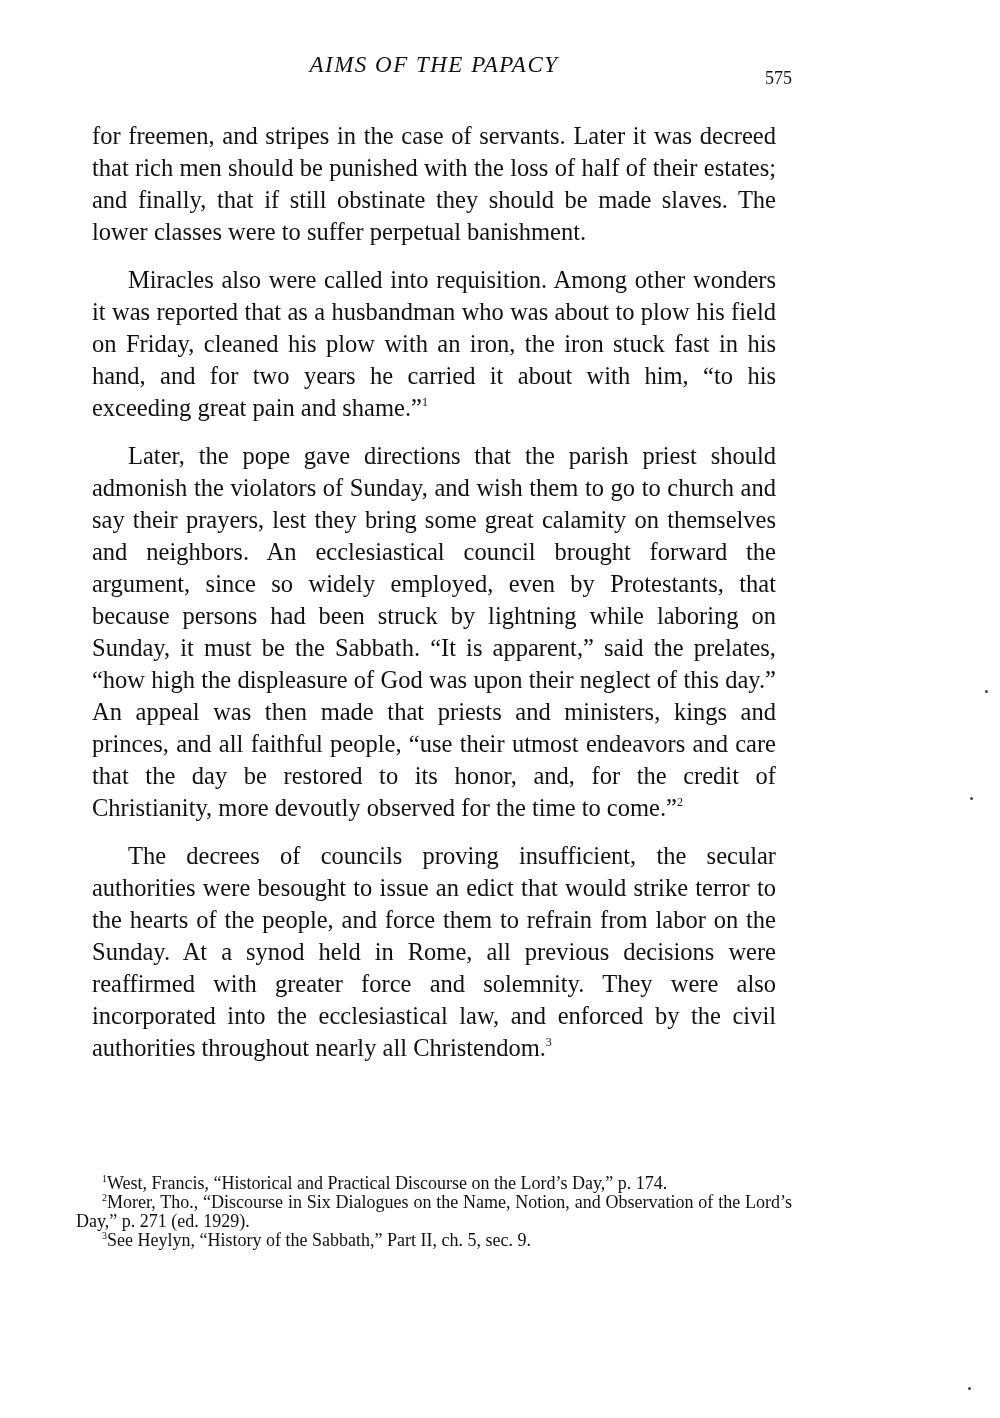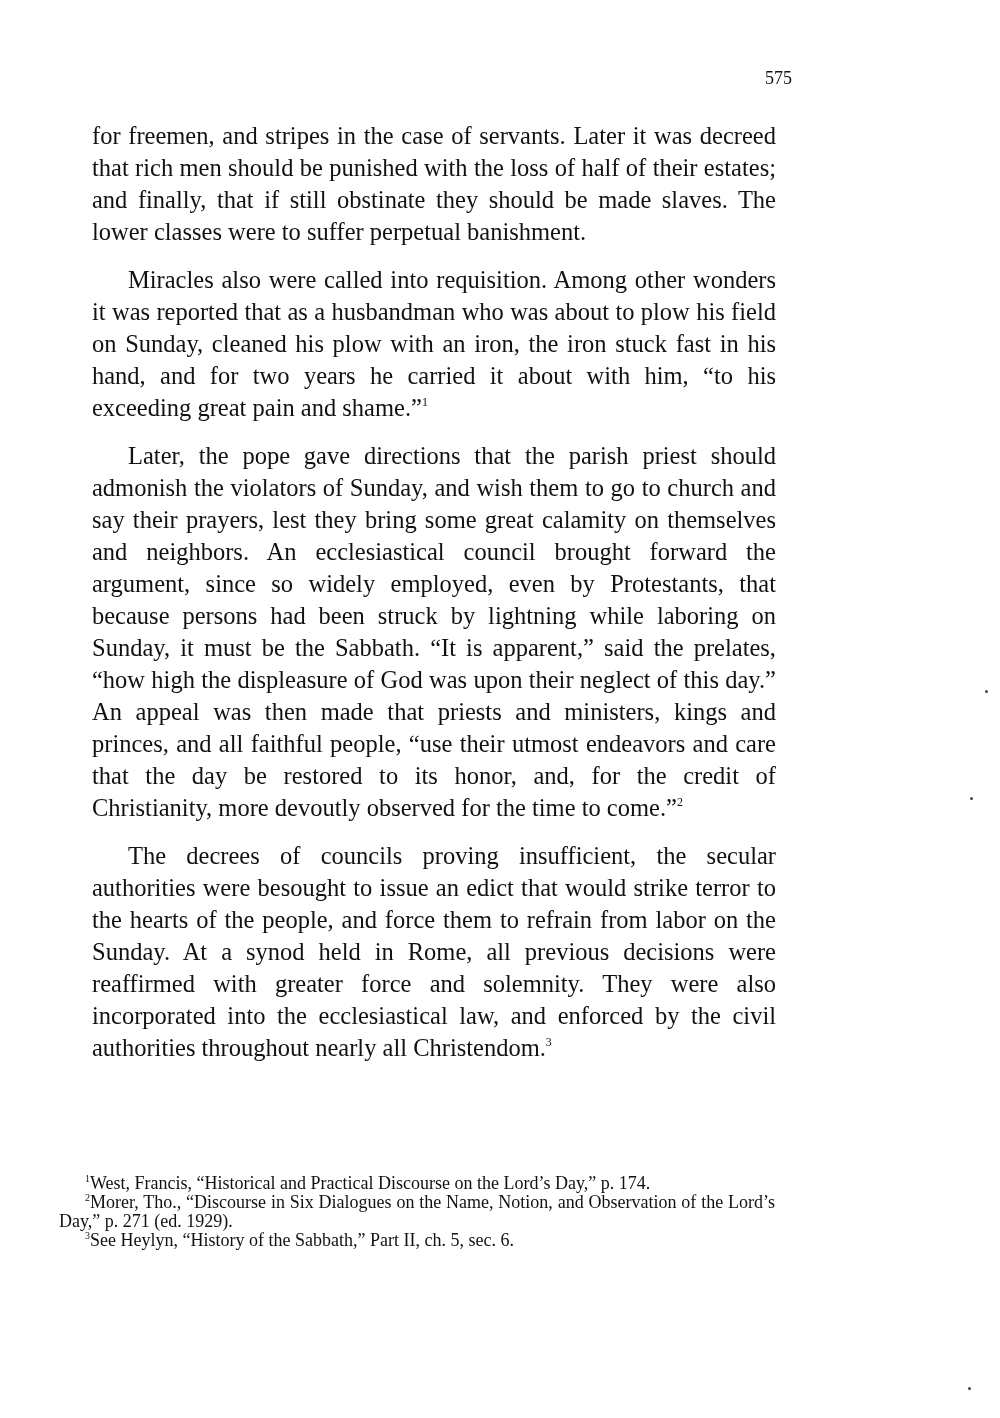--- a/index.html
+++ b/index.html
@@ -7,41 +7,42 @@
          font-family: "Liberation Serif", "DejaVu Serif", serif; color: #111; }
   .header { position: absolute; top: 52px; left: 76px; width: 716px; height: 34px; }
   .running-title { position: absolute; left: 0; right: 0; text-align: center;
                    font-style: italic; font-size: 23px; letter-spacing: 1.5px; top: 0; }
   .page-number { position: absolute; right: 0; top: 16px; font-size: 18px; margin-left: 28px; }
   .body-text { position: absolute; top: 104px; left: 76px; width: 716px;
                font-size: 24.5px; line-height: 32px; text-align: justify; }
   .para { margin: 16px; text-indent: 0; }
   .para.indent { text-indent: 36px; }
   sup { font-size: 12px; vertical-align: 10px; line-height: 0; }
-  .footnotes { position: absolute; top: 1174px; left: 59px; width: 716px;
+  .footnotes { position: absolute; top: 1174px; left: 76px; width: 716px;
                font-size: 18px; line-height: 19px; text-align: justify; }
   .fn { margin: 0; text-indent: 26px; }
   .fn sup { font-size: 10px; vertical-align: 7px; }
   .speck { position: absolute; width: 3px; height: 3px; background: #444; border-radius: 50%; }
 </style>
 </head>
 <body>
 
 <div class="header">
+  <div class="running-title">AIMS OF THE PAPACY</div>
   <div class="page-number">575</div>
 </div>
 
 <div class="body-text">
   <p class="para"><span>for freemen, and stripes in the case of servants.  Later it was decreed that rich men should be punished with the loss of half of their estates; and finally, that if still obstinate they should be made slaves.  The lower classes were to suffer perpetual banishment.</span></p>
-  <p class="para indent"><span>Miracles also were called into requisition.  Among other wonders it was reported that as a husbandman who was about to plow his field on Sunday, cleaned his plow with an iron, the iron stuck fast in his hand, and for two years he carried it about with him, “to his exceeding great pain and shame.”</span><sup>1</sup></p>
+  <p class="para indent"><span>Miracles also were called into requisition.  Among other wonders it was reported that as a husbandman who was about to plow his field on Friday, cleaned his plow with an iron, the iron stuck fast in his hand, and for two years he carried it about with him, “to his exceeding great pain and shame.”</span><sup>1</sup></p>
   <p class="para indent"><span>Later, the pope gave directions that the parish priest should admonish the violators of Sunday, and wish them to go to church and say their prayers, lest they bring some great calamity on themselves and neighbors.  An ecclesiastical council brought forward the argument, since so widely employed, even by Protestants, that because persons had been struck by lightning while laboring on Sunday, it must be the Sabbath.  “It is apparent,” said the prelates, “how high the displeasure of God was upon their neglect of this day.”  An appeal was then made that priests and ministers, kings and princes, and all faithful people, “use their utmost endeavors and care that the day be restored to its honor, and, for the credit of Christianity, more devoutly observed for the time to come.”</span><sup>2</sup></p>
   <p class="para indent"><span>The decrees of councils proving insufficient, the secular authorities were besought to issue an edict that would strike terror to the hearts of the people, and force them to refrain from labor on the Sunday.  At a synod held in Rome, all previous decisions were reaffirmed with greater force and solemnity.  They were also incorporated into the ecclesiastical law, and enforced by the civil authorities throughout nearly all Christendom.</span><sup>3</sup></p>
 </div>
 
 <div class="footnotes">
   <p class="fn"><sup>1</sup><span>West, Francis, “Historical and Practical Discourse on the Lord’s Day,” p. 174.</span></p>
   <p class="fn"><sup>2</sup><span>Morer, Tho., “Discourse in Six Dialogues on the Name, Notion, and Observation of the Lord’s Day,” p. 271 (ed. 1929).</span></p>
-  <p class="fn"><sup>3</sup><span>See Heylyn, “History of the Sabbath,” Part II, ch. 5, sec. 6.</span></p>
+  <p class="fn"><sup>3</sup><span>See Heylyn, “History of the Sabbath,” Part II, ch. 5, sec. 9.</span></p>
 </div>
 
 <div class="speck" style="left:985px;top:690px;"></div>
 <div class="speck" style="left:970px;top:797px;"></div>
 <div class="speck" style="left:968px;top:1387px;"></div>
 
 </body></html>

